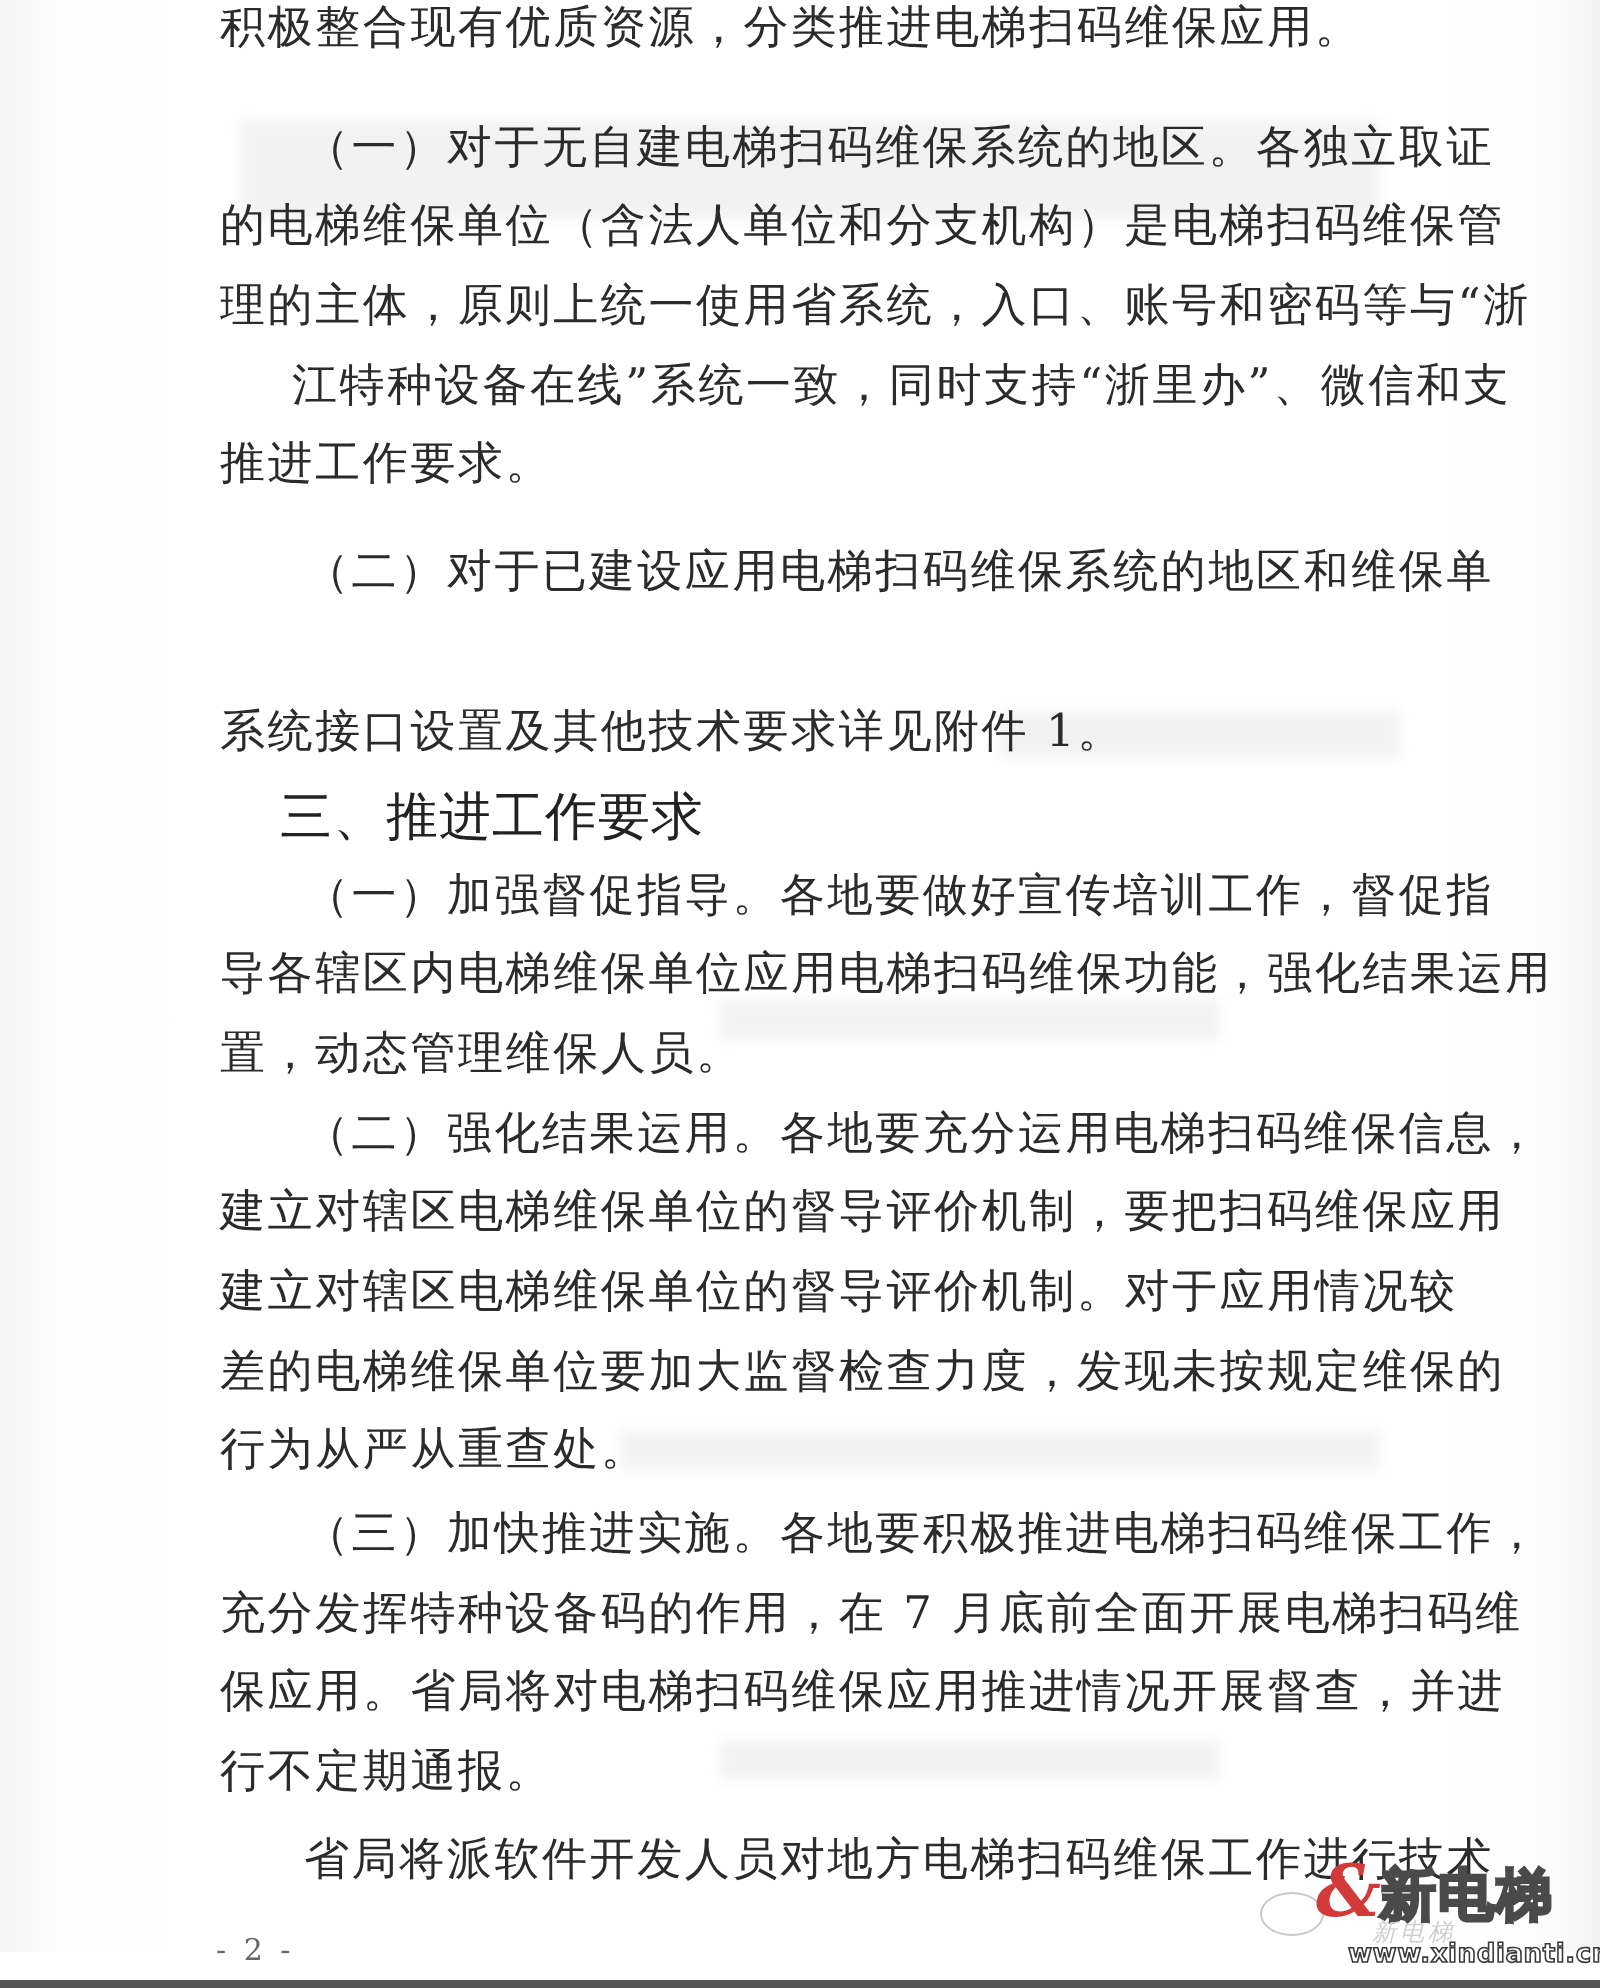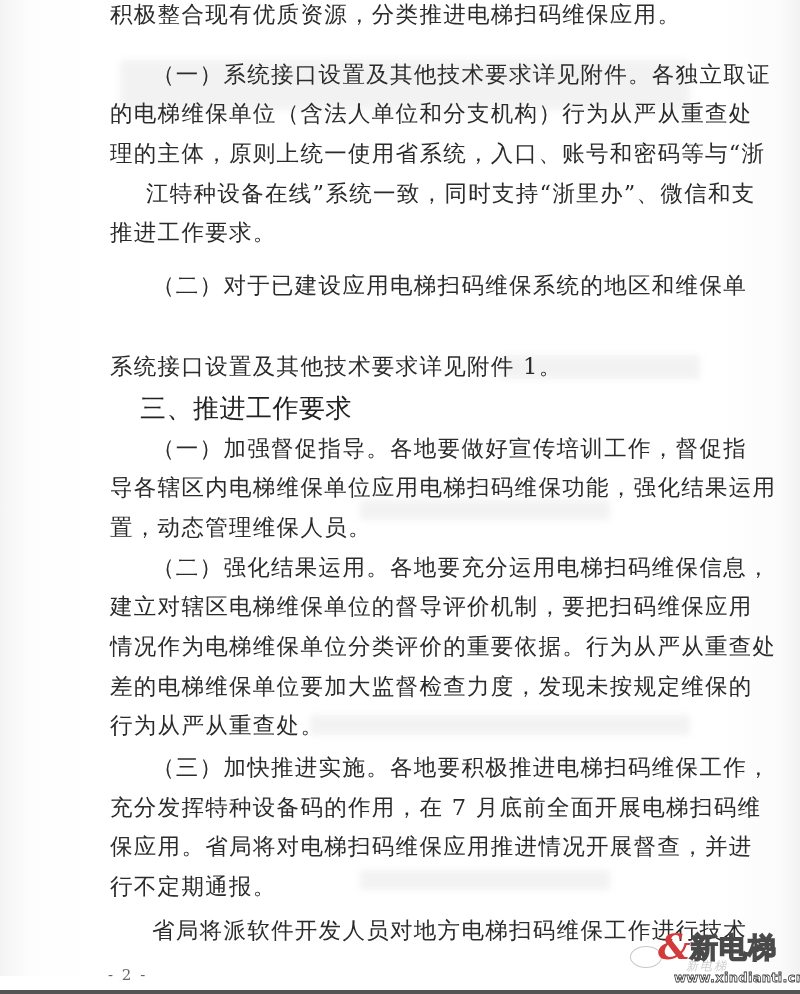--- a/index.html
+++ b/index.html
@@ -134,38 +134,38 @@
 
 <div class="page">
 
   <div class="showthrough" style="left:120px;top:60px;width:570px;height:50px;"></div>
   <div class="showthrough" style="left:500px;top:355px;width:200px;height:24px;"></div>
   <div class="showthrough" style="left:360px;top:500px;width:250px;height:20px;"></div>
   <div class="showthrough" style="left:310px;top:715px;width:380px;height:20px;"></div>
   <div class="showthrough" style="left:360px;top:870px;width:250px;height:20px;"></div>
 
   <div class="line short" style="top:0px;">积极整合现有优质资源，分类推进电梯扫码维保应用。</div>
-  <div class="line indent" style="top:60px;">（一）系统接口设置及其他技术要求详见附件。各独立取证</div>
-  <div class="line" style="top:99px;">的电梯维保单位（含法人单位和分支机构）行为从严从重查处</div>
+  <div class="line indent" style="top:60px;">（一）对于无自建电梯扫码维保系统的地区。各独立取证</div>
+  <div class="line" style="top:99px;">的电梯维保单位（含法人单位和分支机构）是电梯扫码维保管</div>
   <div class="line" style="top:139px;">理的主体，原则上统一使用省系统，入口、账号和密码等与“浙</div>
   <div class="line" style="top:179px;margin-left:36px;">江特种设备在线”系统一致，同时支持“浙里办”、微信和支</div>
   <div class="line short" style="top:218px;">推进工作要求。</div>
 
-  <div class="line indent" style="top:272px;font-family:Liberation Serif, serif;">（二）对于已建设应用电梯扫码维保系统的地区和维保单</div>
+  <div class="line indent" style="top:272px;">（二）对于已建设应用电梯扫码维保系统的地区和维保单</div>
   <div class="line short" style="top:352px;">系统接口设置及其他技术要求详见附件 1。</div>
 
   <div class="heading" style="top:394px;">三、推进工作要求</div>
 
   <div class="line indent" style="top:434px;">（一）加强督促指导。各地要做好宣传培训工作，督促指</div>
   <div class="line" style="top:473px;">导各辖区内电梯维保单位应用电梯扫码维保功能，强化结果运用</div>
   <div class="line short" style="top:513px;">置，动态管理维保人员。</div>
 
   <div class="line indent" style="top:553px;">（二）强化结果运用。各地要充分运用电梯扫码维保信息，</div>
   <div class="line" style="top:592px;">建立对辖区电梯维保单位的督导评价机制，要把扫码维保应用</div>
-  <div class="line" style="top:632px;">情况作为电梯维保单位分类评价的重要依据。行为从严从重查处</div>
+  <div class="line" style="top:632px;">建立对辖区电梯维保单位的督导评价机制。对于应用情况较</div>
   <div class="line" style="top:672px;">差的电梯维保单位要加大监督检查力度，发现未按规定维保的</div>
   <div class="line short" style="top:711px;">行为从严从重查处。</div>
 
   <div class="line indent" style="top:753px;">（三）加快推进实施。各地要积极推进电梯扫码维保工作，</div>
   <div class="line" style="top:793px;">充分发挥特种设备码的作用，在 7 月底前全面开展电梯扫码维</div>
   <div class="line" style="top:832px;">保应用。省局将对电梯扫码维保应用推进情况开展督查，并进</div>
   <div class="line short" style="top:872px;">行不定期通报。</div>
 
   <div class="line indent" style="top:916px;">省局将派软件开发人员对地方电梯扫码维保工作进行技术</div>
 

